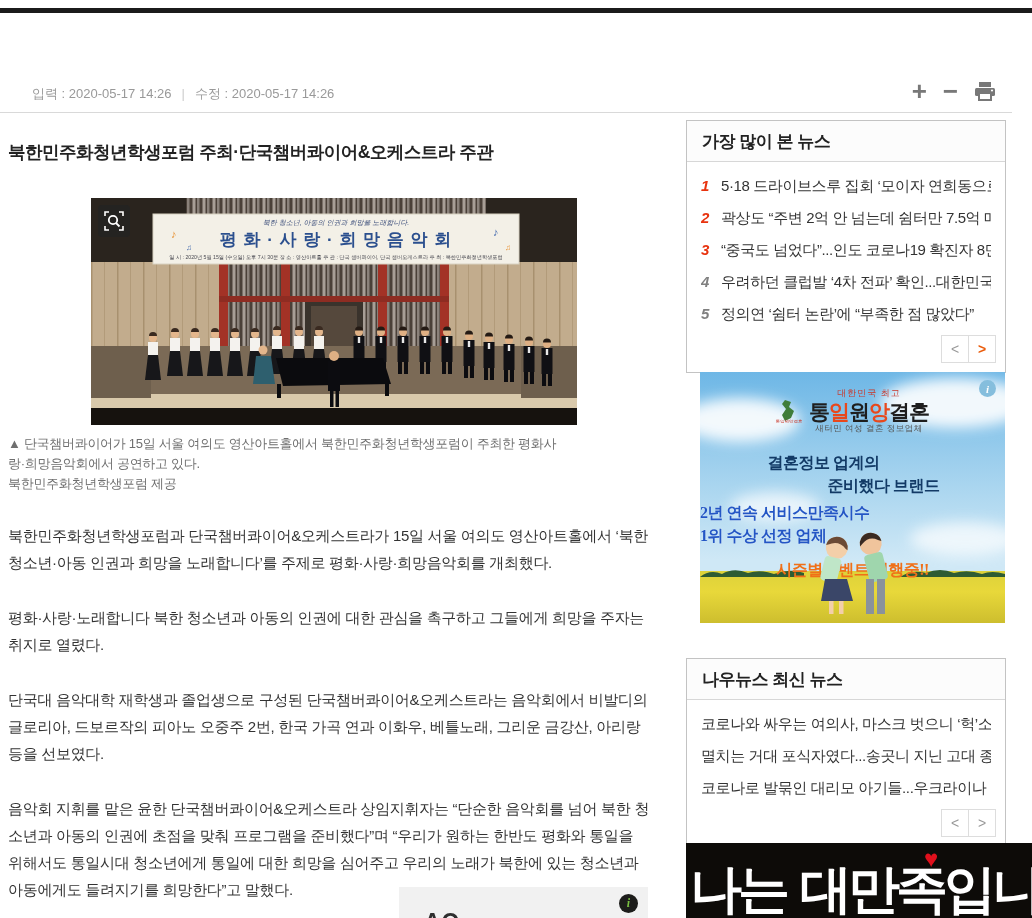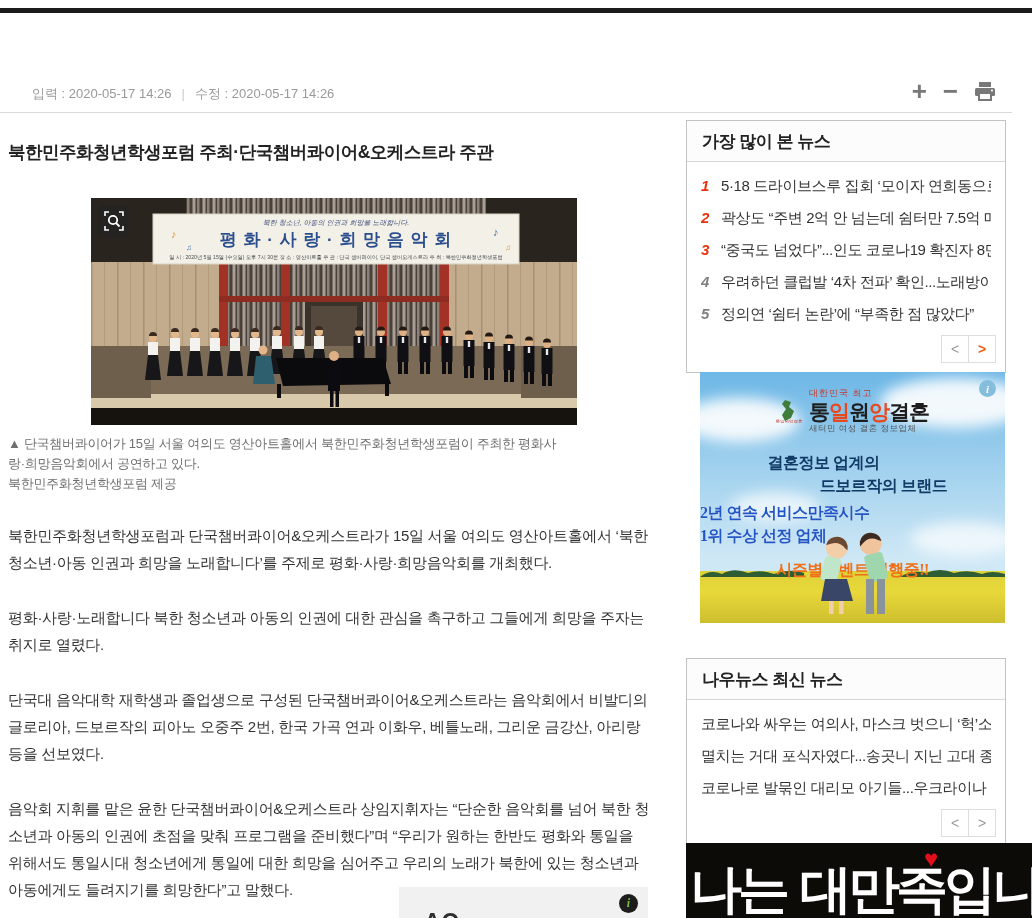--- a/index.html
+++ b/index.html
@@ -42,21 +42,21 @@
   .pg-btn + .pg-btn { margin-left:-1px; }
   .pg-btn.accent { color:#ea5c0c; font-weight:bold; }
 
   
   .ad1 { position:absolute; left:700px; top:372px; width:305px; height:251px; overflow:hidden; cursor:pointer; background:linear-gradient(180deg,#6eb7e6 0%,#a9d5ef 45%,#cfe8f6 75%); }
   .cloud { position:absolute; background:#fff; border-radius:50%; filter:blur(7px); opacity:.9; }
   .ad1-field { position:absolute; left:0; bottom:0; width:100%; height:52px; background:linear-gradient(180deg,#ddd23a,#e8d83a 40%,#cdbe2e); }
   .ad1-trees { position:absolute; left:0; bottom:46px; width:100%; height:12px; }
   .ad1-info { position:absolute; right:9px; top:8px; width:17px; height:17px; border-radius:50%; background:#85bedd; color:#fff; font-size:11px; font-weight:bold; font-style:italic; display:flex; align-items:center; justify-content:center; z-index:5; font-family:"Liberation Serif",serif; }
   .brandrow { position:relative; margin-top:15px; display:flex; justify-content:center; align-items:center; gap:7px; z-index:2; }
-  .brand-col { text-align:left; }
+  .brand-col { text-align:center; }
   .brand-top { font-size:9px; color:#c9372a; letter-spacing:1px; }
   .brand-main { font-size:21px; font-weight:800; color:#1e1e1e; letter-spacing:-1px; line-height:23px; }
   .brand-main .red { color:#e8481c; }
   .brand-sub { font-size:8.5px; color:#555; letter-spacing:0.5px; }
   .slogan { position:relative; z-index:2; font-family:"Liberation Serif","DejaVu Serif",serif; font-weight:bold; letter-spacing:-0.5px; }
   .slog-navy { margin-top:16px; color:#123a66; font-size:16px; line-height:23px; }
   .slog-navy .l1 { padding-right:58px; text-align:center; }
   .slog-navy .l2 { padding-left:62px; text-align:center; }
   .slog-blue { margin-top:4px; color:#2356c5; font-size:16px; line-height:23px; text-align:left; text-shadow:0 0 1px rgba(255,255,255,.8); }
   .slog-orange { margin-top:13px; color:#f07018; font-size:16px; text-align:center; }
@@ -221,21 +221,21 @@
       <div class="nitem">
           <span class="rank hot">2</span>
           <span>곽상도 “주변 2억 안 넘는데 쉼터만 7.5억 매입</span>
         </div>
       <div class="nitem">
           <span class="rank hot">3</span>
           <span>“중국도 넘었다”...인도 코로나19 확진자 8만</span>
         </div>
       <div class="nitem">
           <span class="rank cold">4</span>
-          <span>우려하던 클럽발 ‘4차 전파’ 확인...노래방이</span>
+          <span>우려하던 클럽발 ‘4차 전파’ 확인...대한민국</span>
         </div>
       <div class="nitem">
           <span class="rank cold">5</span>
           <span>정의연 ‘쉼터 논란’에 “부족한 점 많았다”</span>
         </div>
     </div>
     <div class="pager">
       <button class="pg-btn">&lt;</button>
       <button class="pg-btn accent">&gt;</button>
     </div>
@@ -257,21 +257,21 @@
         <text x="13" y="23.5" font-size="4.5" fill="#c9372a" text-anchor="middle">통일원앙결혼</text>
       </svg>
       <div class="brand-col">
         <div class="brand-top">대한민국 최고</div>
         <div class="brand-main"><span>통</span><span class="red">일</span><span>원</span><span class="red">앙</span><span>결</span><span>혼</span></div>
         <div class="brand-sub">새터민 여성 결혼 정보업체</div>
       </div>
     </div>
     <div class="slogan slog-navy">
       <div class="l1">결혼정보 업계의</div>
-      <div class="l2">드보르작의 브랜드</div>
+      <div class="l2">준비했다 브랜드</div>
     </div>
     <div class="slogan slog-blue">
       <div>2년 연속 서비스만족시수</div>
       <div>1위 수상 선정 업체</div>
     </div>
     <div class="slogan slog-orange">시즌별이벤트 진행중!!</div>
     <svg class="couple" width="160" height="96" viewBox="0 0 160 96">
       <g transform="rotate(14 58 50)">
         <circle cx="58" cy="26" r="11" fill="#f3cfa9"></circle>
         <path d="M47,26 a11,11 0 0 1 22,0 l-2,-1 q-9,-7 -18,0 z" fill="#6b4a35"></path>

